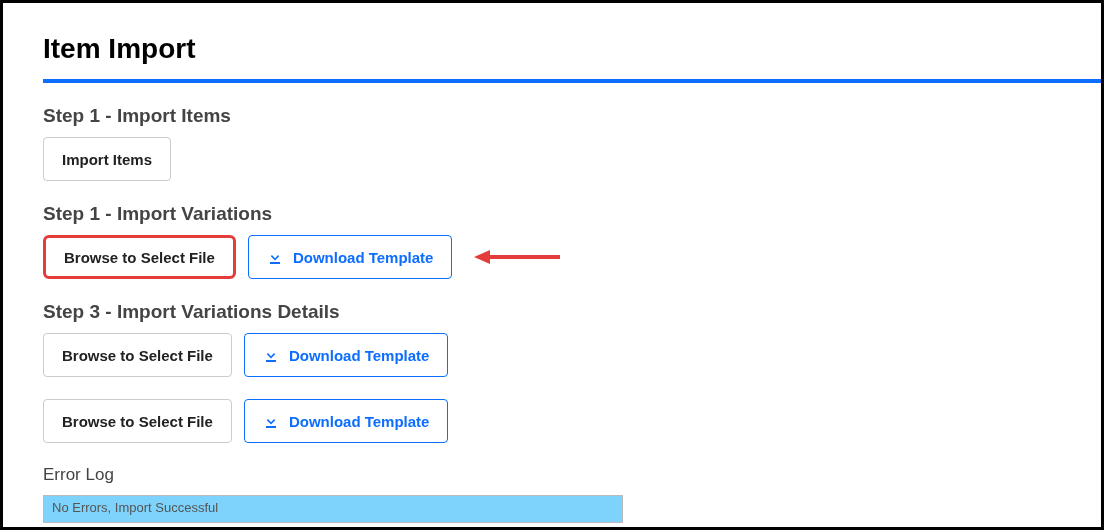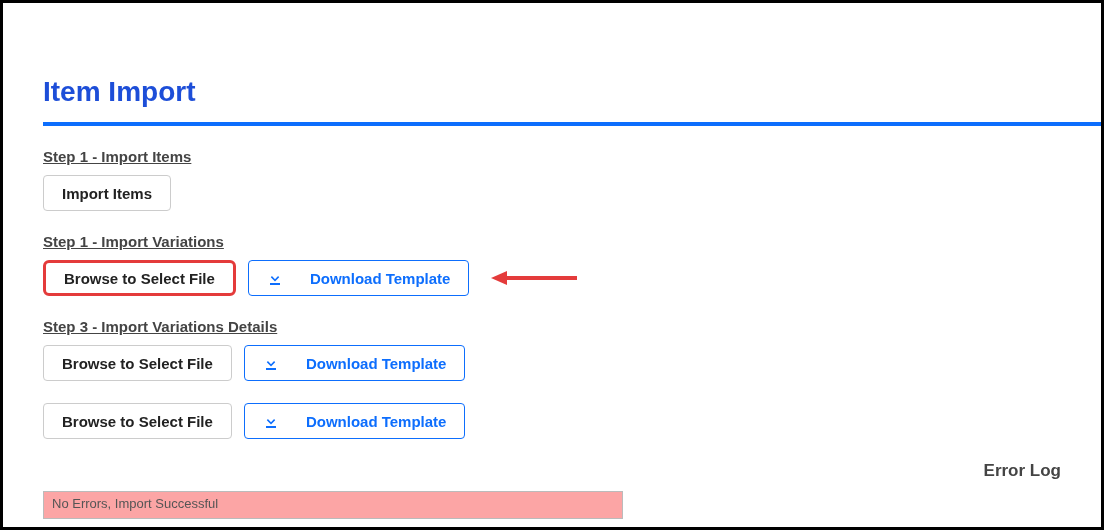--- a/index.html
+++ b/index.html
@@ -13,95 +13,92 @@
       width: 1104px;
       height: 530px;
       border: 3px solid #000;
       position: relative;
       padding: 30px 40px;
       overflow: hidden;
     }
     .page-title {
       font-size: 28px;
       font-weight: bold;
-      color: #1d4ed8;
+      color: #000000;
       margin-bottom: 14px;
-      margin-top: 43px;
     }
     .title-rule {
       border: none;
       border-top: 4px solid #0d6efd;
       margin-bottom: 22px;
       width: calc(100% + 40px);
     }
     .step-heading {
-      font-size: 15px;
+      font-size: 19px;
       font-weight: bold;
       color: #444;
       margin-bottom: 10px;
-      text-decoration: underline;
     }
     .button-row {
       display: flex;
       align-items: center;
       gap: 12px;
       margin-bottom: 22px;
     }
     .btn {
       display: inline-flex;
       align-items: center;
       justify-content: center;
-      height: 36px;
+      height: 44px;
       padding: 14px 18px;
       border: 1px solid #ccc;
       border-radius: 4px;
       background: #fff;
       font-size: 15px;
       font-weight: bold;
       cursor: pointer;
       white-space: nowrap;
     }
     .btn-dark {
       color: #222;
     }
     .btn-outline-blue {
       border: 1px solid #0d6efd;
       color: #0d6efd;
       font-weight: 600;
-      gap: 27px;
+      gap: 10px;
     }
     .btn-highlight {
       border: 3px solid #e43b3b;
       border-radius: 6px;
     }
     .download-icon {
       width: 16px;
       height: 16px;
       display: inline-block;
     }
     .arrow-annot {
       display: inline-flex;
       align-items: center;
       margin-left: 8px;
     }
     .error-log-heading {
       font-size: 17px;
-      font-weight: bold;
+      font-weight: normal;
       color: #444;
       margin-bottom: 10px;
-      text-align: right;
     }
     .error-log-box {
       width: 580px;
       height: 28px;
       border: 1px solid #bbb;
       padding: 4px 8px;
       font-size: 13px;
       color: #555;
-      background: #fca5a5;
+      background: #7dd3fc;
       overflow: hidden;
     }
   </style>
 </head>
 <body>
 
 <h1 class="page-title">Item Import</h1>
 <hr class="title-rule">
 
 <div>

